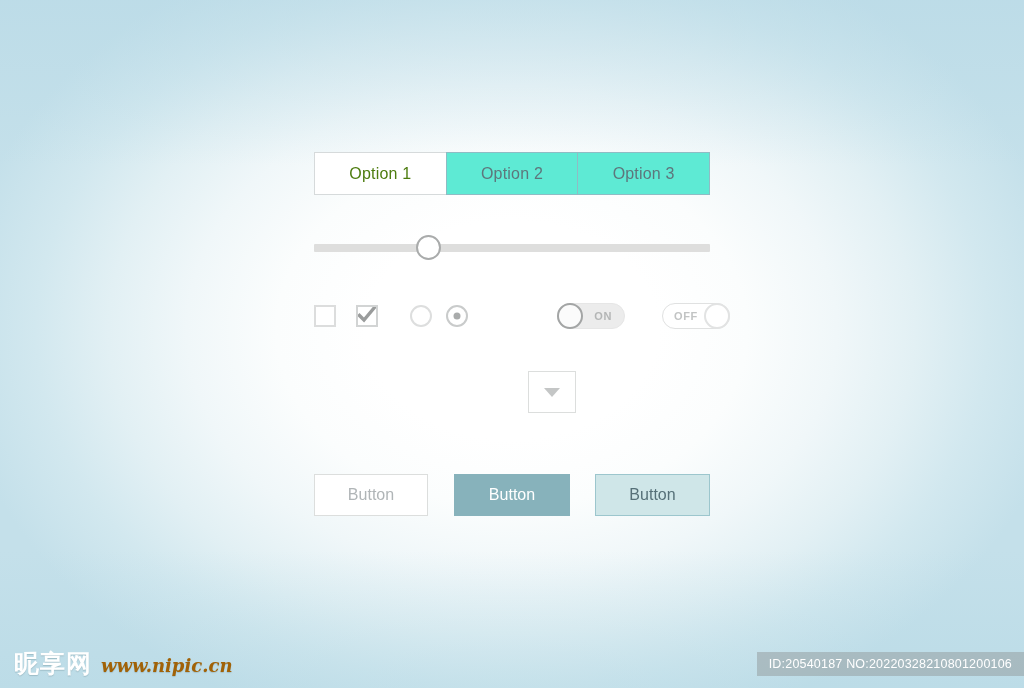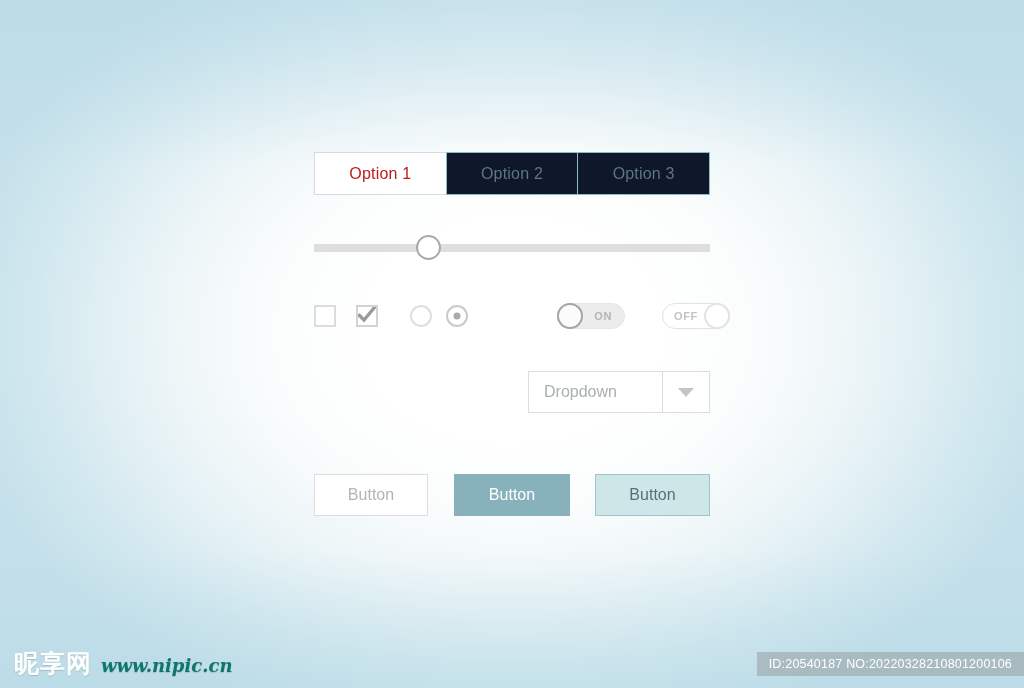--- a/index.html
+++ b/index.html
@@ -57,25 +57,25 @@
   .seg {
     flex: 1 1 0;
     display: flex;
     align-items: center;
     justify-content: center;
     font-size: 16px;
     letter-spacing: 0.2px;
     border: 1px solid #d6dadb;
     border-right: none;
     background: #ffffff;
-    color: #b91c1c;
+    color: #4d7c0f;
   }
   .seg:last-child { border-right: 1px solid #8fbcc4; }
   .seg.active {
-    background: #0f172a;
+    background: #5eead4;
     border-color: #8fbcc4;
     color: #5e767c;
   }
   .seg.active + .seg.active { border-left-color: #8fbcc4; }
 
   
   .slider-row {
     margin-top: 40px;
     height: 26px;
     position: relative;
@@ -291,21 +291,21 @@
     font-weight: bold;
     color: #ffffff;
     letter-spacing: 1px;
     text-shadow: 0 1px 1px rgba(120,150,160,0.45);
   }
   #wm-url {
     font-family: "DejaVu Serif", serif;
     font-style: italic;
     font-size: 18px;
     font-weight: bold;
-    color: #0f766e;
+    color: #a16207;
     text-shadow: 0 1px 1px rgba(120,150,160,0.40);
   }
 
   
   #idbar {
     position: absolute;
     right: 0;
     bottom: 12px;
     height: 24px;
     padding: 0 12px;
@@ -360,21 +360,20 @@
 
     <div class="ctl toggle toggle-off" style="left:348px;">
       <span class="tlabel">OFF</span>
       <span class="knob"></span>
     </div>
   </div>
 
   <div class="inputs-row">
 
     <div class="dropdown">
-      <div class="dd-value">Dropdown</div>
       <div class="dd-arrow">
         <span class="tri"></span>
       </div>
     </div>
   </div>
 
   <div class="buttons-row">
     <div class="btn btn-plain">Button</div>
     <div class="btn btn-primary">Button</div>
     <div class="btn btn-soft">Button</div>

